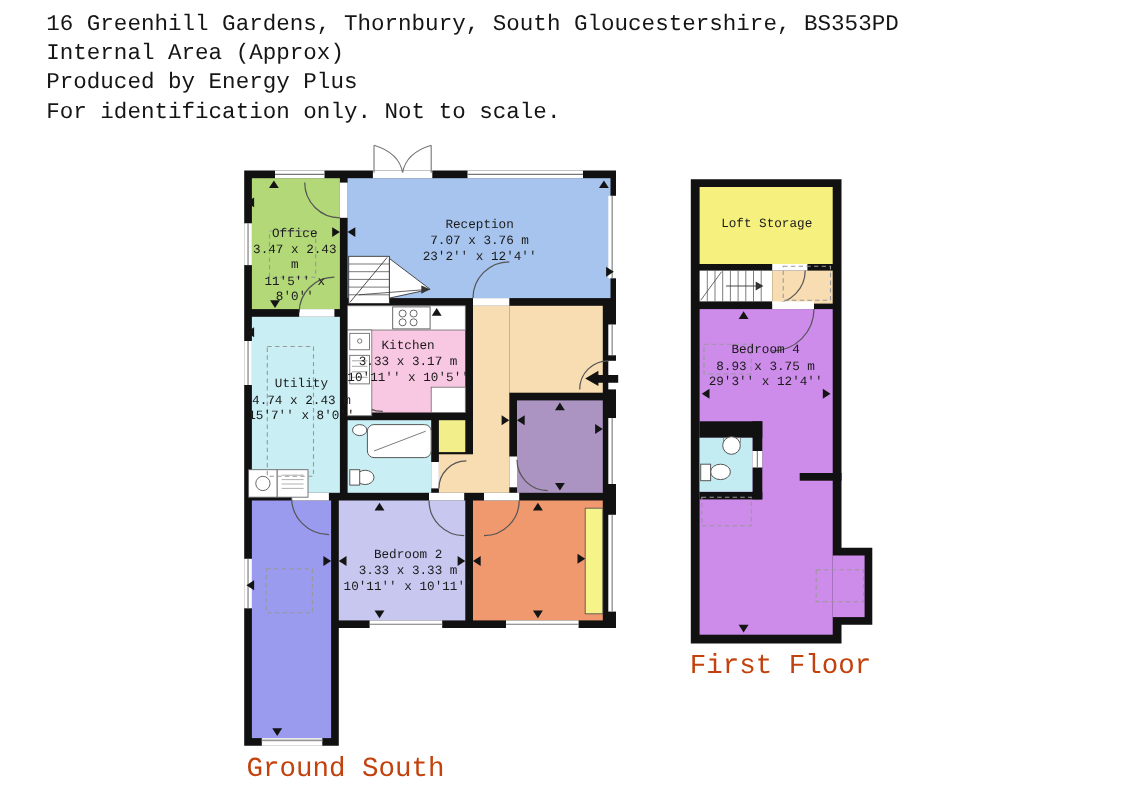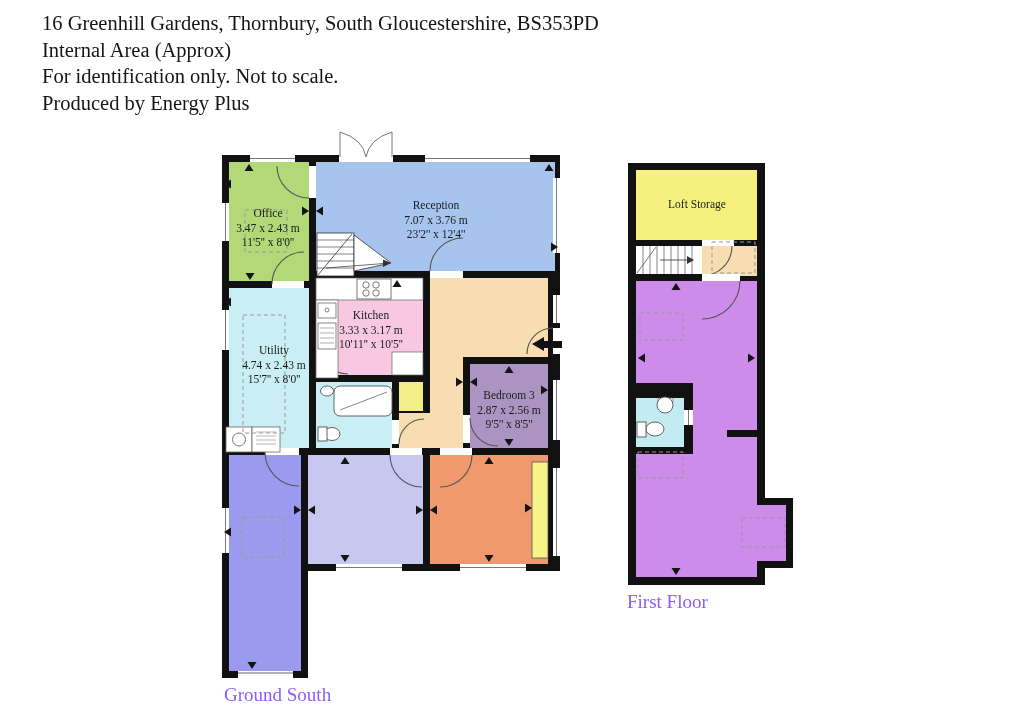--- a/index.html
+++ b/index.html
@@ -1,32 +1,32 @@
 <!DOCTYPE html>
 <html><head>
 <meta charset="utf-8">
 <style>
   html,body{margin:0;padding:0;background:#fff;}
   .canvas{position:relative;width:1020px;height:721px;background:#fff;overflow:hidden;
-          font-family:Liberation Serif, serif;}
+          font-family:Liberation Mono, monospace;}
   .hdr{position:absolute;left:42px;top:10px;font-size:20.5px;line-height:26.5px;color:#151515;}
   .plan-svg{position:absolute;left:0;top:0;}
   .rlabel{position:absolute;text-align:center;font-size:11.5px;line-height:14.5px;color:#1b1b1b;}
-  .fcap{position:absolute;font-size:19px;color:#8b5cf6;}
+  .fcap{position:absolute;font-size:25px;color:#c2410c;}
 </style>
 </head>
 <body>
 
 <div class="canvas">
 
   <div class="hdr">
     <div>16 Greenhill Gardens, Thornbury, South Gloucestershire, BS353PD</div>
     <div>Internal Area (Approx)</div>
+    <div>Produced by Energy Plus</div>
     <div>For identification only. Not to scale.</div>
-    <div>Produced by Energy Plus</div>
   </div>
 
   <svg class="plan-svg" width="1020" height="721" viewBox="0 0 1020 721">
 
     <g>
       <path d="M222,155 H560 V571 H308 V678 H222 Z" fill="#111111"></path>
 
       <rect x="229" y="162" width="80" height="119" fill="#b2d878"></rect>
       <rect x="316" y="162" width="239" height="109" fill="#a6c4ee"></rect>
       <rect x="229" y="288" width="80" height="160" fill="#c9eef3"></rect>
@@ -237,25 +237,30 @@
   <div class="rlabel" style="left:310px;top:308px;width:122px">
     <div>Kitchen</div>
     <div>3.33 x 3.17 m</div>
     <div>10'11'' x 10'5''</div>
   </div>
   <div class="rlabel" style="left:222px;top:343px;width:104px">
     <div>Utility</div>
     <div>4.74 x 2.43 m</div>
     <div>15'7'' x 8'0''</div>
   </div>
-  <div class="rlabel" style="left:458px;top:388px;width:102px">
-    <div>Bedroom 3</div>
-    <div>2.87 x 2.56 m</div>
-    <div>9'5'' x 8'5''</div>
+  <div class="rlabel" style="left:310px;top:498px;width:122px">
+    <div>Bedroom 2</div>
+    <div>3.33 x 3.33 m</div>
+    <div>10'11'' x 10'11''</div>
   </div>
   <div class="rlabel" style="left:637px;top:197px;width:120px">
     <div>Loft Storage</div>
   </div>
+  <div class="rlabel" style="left:634px;top:312px;width:124px">
+    <div>Bedroom 4</div>
+    <div>8.93 x 3.75 m</div>
+    <div>29'3'' x 12'4''</div>
+  </div>
 
   <div class="fcap" style="left:224px;top:684px">Ground South</div>
   <div class="fcap" style="left:627px;top:591px">First Floor</div>
 
 </div>
 
 </body></html>

